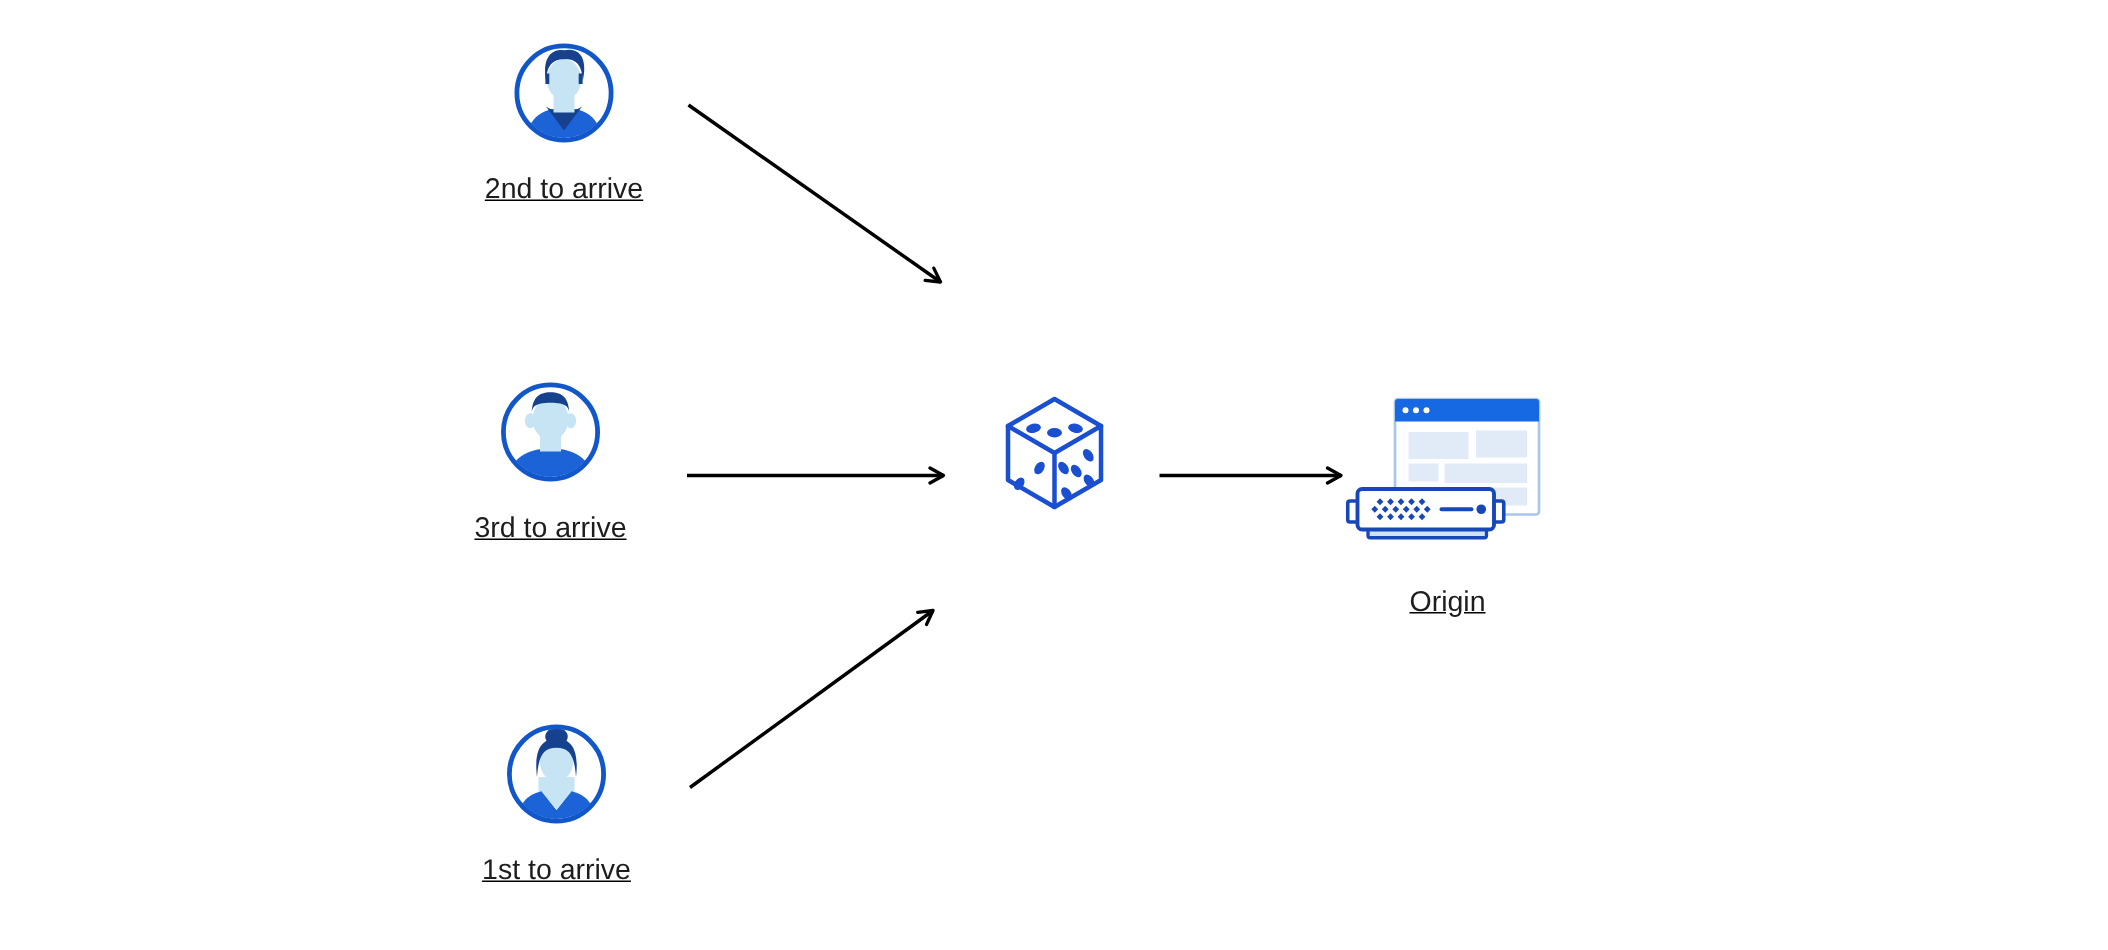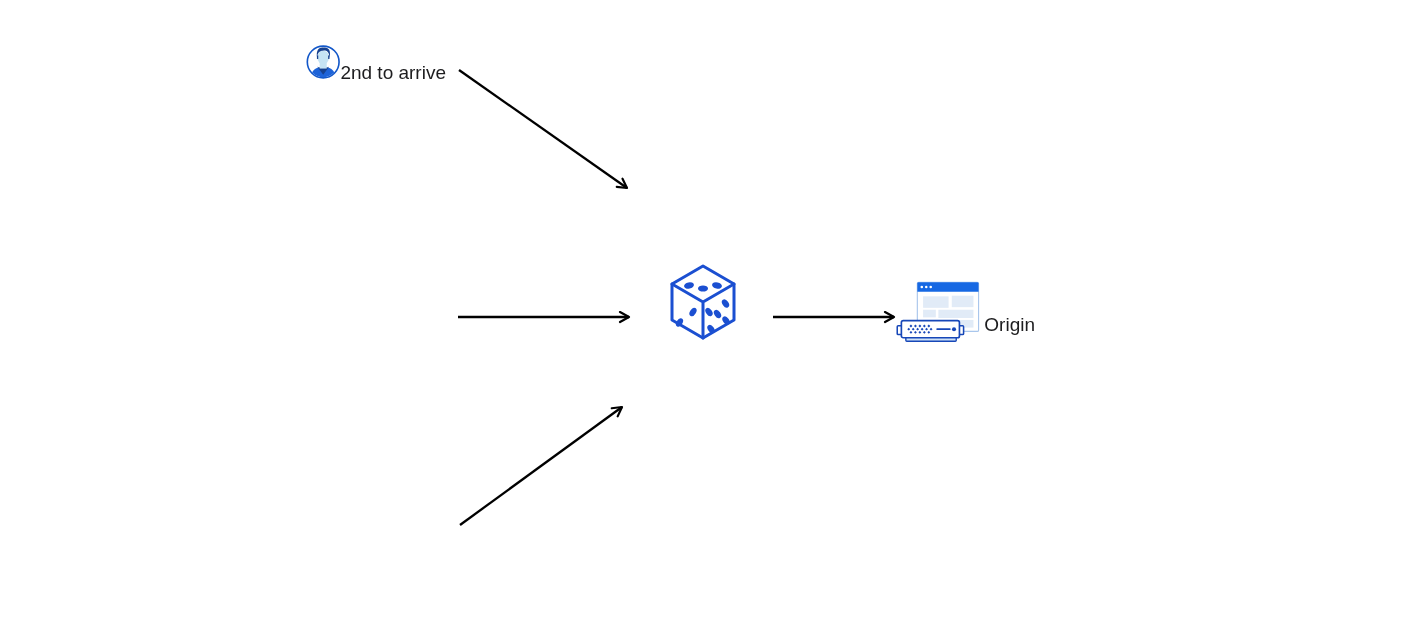--- a/index.html
+++ b/index.html
@@ -6,21 +6,21 @@
   .canvas{
     position:relative;
     width:1405px;height:633px;
     background:#ffffff;
     overflow:hidden;
     font-family:"Liberation Sans",sans-serif;
   }
   .node{
     position:absolute;
     width:140px;
-    display:flex;flex-direction:row;align-items:center;
+    display:flex;flex-direction:column;align-items:center;text-decoration:underline;
   }
   #node-user2{left:306px;top:28px;}
   #node-user3{left:297px;top:254px;}
   #node-user1{left:301px;top:482px;}
   #node-origin{left:895px;top:256px;}
   #node-dice{left:666px;top:260px;width:74px;}
   .node-label{
     margin-top:21px;
     font-size:19px;
     line-height:1;
@@ -63,21 +63,60 @@
         <rect x="27" y="30" width="14" height="17" fill="#c6e4f4"></rect>
         <ellipse cx="34" cy="25" rx="11.5" ry="13.5" fill="#c6e4f4"></ellipse>
         <path d="M22,26 C19,9 27,4.5 34,5.5 C44,3.5 50,10 46.5,26 C46,14 41,11 34,11.5 C26,11.5 22.5,16 22,26 Z" fill="#16418f"></path>
         <rect x="21.6" y="21" width="2.6" height="7" fill="#16418f"></rect>
         <rect x="43.8" y="21" width="2.6" height="7" fill="#16418f"></rect>
       </g>
     </svg>
     <div class="node-label">2nd to arrive</div>
   </div>
 
+  <div class="node" id="node-user3">
+    <svg width="68" height="68" viewBox="0 0 68 68">
+      <defs>
+          <clipPath id="clipU3">
+            <circle cx="34" cy="34" r="30"></circle>
+          </clipPath>
+        </defs>
+      <circle cx="34" cy="34" r="31.4" fill="#ffffff" stroke="#1257c9" stroke-width="3.2"></circle>
+      <g clip-path="url(#clipU3)">
+        <path d="M5,68 C7,50 20,45 34,45 C48,45 61,50 63,68 Z" fill="#1d63d8"></path>
+        <rect x="27" y="32" width="14" height="15" fill="#c6e4f4"></rect>
+        <ellipse cx="20.5" cy="26.5" rx="3.6" ry="5" fill="#c6e4f4"></ellipse>
+        <ellipse cx="47.5" cy="26.5" rx="3.6" ry="5" fill="#c6e4f4"></ellipse>
+        <ellipse cx="34" cy="25.5" rx="12" ry="14" fill="#c6e4f4"></ellipse>
+        <path d="M21.5,22 C21.5,11.5 26,7.5 34,7.5 C42,7.5 46.5,11.5 46.5,22 C46.5,17.5 44.5,14.5 34,14.5 C23.5,14.5 21.5,17.5 21.5,22 Z" fill="#16418f"></path>
+      </g>
+    </svg>
+    <div class="node-label">3rd to arrive</div>
+  </div>
 
+  <div class="node" id="node-user1">
+    <svg width="68" height="68" viewBox="0 0 68 68">
+      <defs>
+          <clipPath id="clipU1">
+            <circle cx="34" cy="34" r="30"></circle>
+          </clipPath>
+        </defs>
+      <circle cx="34" cy="34" r="31.4" fill="#ffffff" stroke="#1257c9" stroke-width="3.2"></circle>
+      <g clip-path="url(#clipU1)">
+        <path d="M22,36 L22,52 L46,52 L46,36 Z" fill="#c6e4f4"></path>
+        <rect x="27" y="30" width="14" height="18" fill="#c6e4f4"></rect>
+        <path d="M7,68 C9,50 18,47 24,45.5 L34,58 L44,45.5 C50,47 59,50 61,68 Z" fill="#1d63d8"></path>
+        <path d="M24,45.5 L34,58 L44,45.5 C40,49.5 28,49.5 24,45.5 Z" fill="#c6e4f4"></path>
+        <ellipse cx="34" cy="26" rx="11" ry="13" fill="#c6e4f4"></ellipse>
+        <ellipse cx="34" cy="9" rx="7.5" ry="6" fill="#16418f"></ellipse>
+        <path d="M21,36 C18.5,15 26,10.5 34,10.5 C42,10.5 49.5,15 47,36 C46,23 43.5,16.5 34,16.5 C24.5,16.5 22,23 21,36 Z" fill="#16418f"></path>
+      </g>
+    </svg>
+    <div class="node-label">1st to arrive</div>
+  </div>
 
   <div class="node" id="node-dice">
     <svg width="74" height="88" viewBox="0 0 74 88">
       <path d="M37,6 L68,24 L68,60 L37,78 L6,60 L6,24 Z" fill="#ffffff" stroke="#1b4fd1" stroke-width="3" stroke-linejoin="round"></path>
       <path d="M6,24 L37,42 L68,24 M37,42 L37,78" fill="none" stroke="#1b4fd1" stroke-width="3" stroke-linejoin="round" stroke-linecap="round"></path>
 
       <ellipse cx="23" cy="25.5" rx="5" ry="3.1" fill="#1b4fd1" transform="rotate(-12 23 25.5)"></ellipse>
       <ellipse cx="37" cy="28.5" rx="5" ry="3.1" fill="#1b4fd1"></ellipse>
       <ellipse cx="51" cy="25.5" rx="5" ry="3.1" fill="#1b4fd1" transform="rotate(12 51 25.5)"></ellipse>
 

